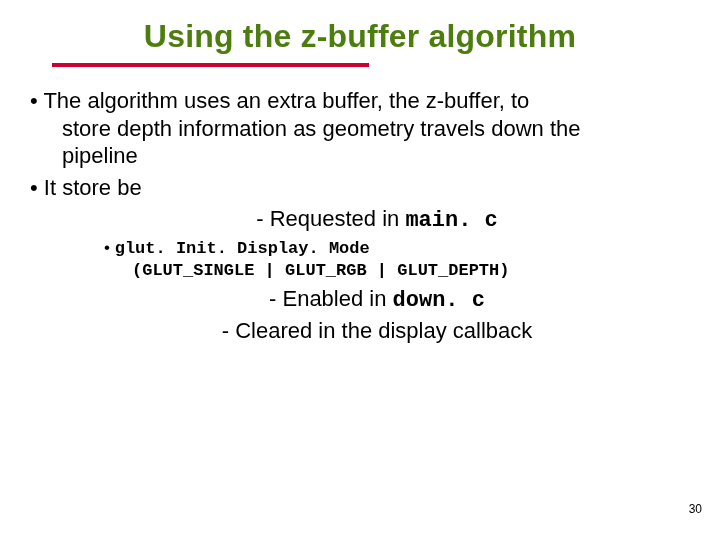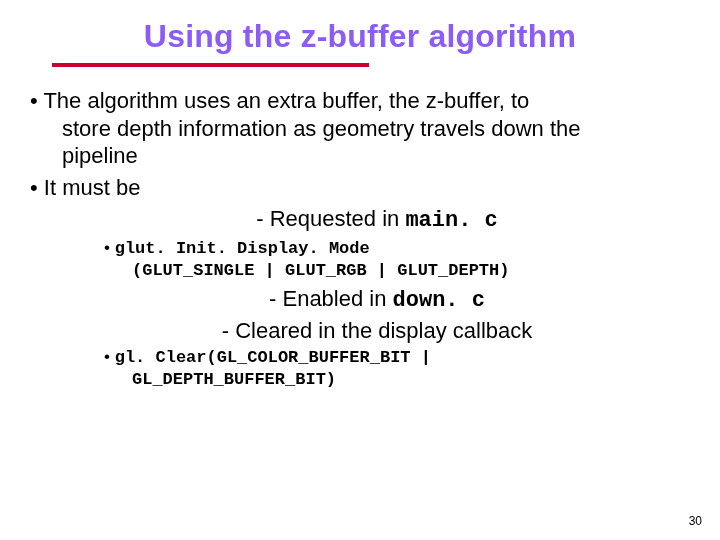--- a/index.html
+++ b/index.html
@@ -14,21 +14,21 @@
     overflow: hidden;
   }
   .slide {
     width: 720px;
     height: 540px;
     position: relative;
     box-sizing: border-box;
     padding: 18px 30px 0 30px;
   }
   .title {
-    color: #8b5cf6;
+    color: #4d7c0f;
     font-weight: bold;
     font-size: 32px;
     text-align: center;
     margin: 0 0 8px 0;
     letter-spacing: 0.2px;
   }
   .underline {
     height: 4px;
     background: #cc0033;
     width: 48%;
@@ -70,21 +70,21 @@
   .subsub::before {
     content: "• ";
   }
   .mono {
     font-family: "Courier New", Courier, monospace;
     font-weight: bold;
   }
   .pagenum {
     position: absolute;
     right: 18px;
-    bottom: 12px;
+    bottom: 24px;
     font-size: 12px;
     color: #000;
   }
 </style>
 </head>
 <body>
 
 <div class="slide">
 
   <div class="title">Using the z-buffer algorithm</div>
@@ -92,39 +92,35 @@
 
   <div class="bullets">
 
     <div class="bul1">
       <span>The algorithm uses an extra buffer, the z-buffer, to</span>
       <span class="cont">store depth information as geometry travels down the</span>
       <span class="cont">pipeline</span>
     </div>
 
     <div class="bul1">
-      <span>It must be</span>
+      <span>It store be</span>
     </div>
 
     <div class="sub">
       <span>Requested in </span><span class="mono">main. c</span>
     </div>
     <div class="subsub">
       <span class="mono">glut. Init. Display. Mode</span><br>
       <span class="mono" style="padding-left:14px;">(GLUT_SINGLE | GLUT_RGB | GLUT_DEPTH)</span>
     </div>
 
     <div class="sub">
       <span>Enabled in </span><span class="mono">down. c</span>
     </div>
 
     <div class="sub">
       <span>Cleared in the display callback</span>
     </div>
-    <div class="subsub">
-      <span class="mono">gl. Clear(GL_COLOR_BUFFER_BIT |</span><br>
-      <span class="mono" style="padding-left:14px;">GL_DEPTH_BUFFER_BIT)</span>
-    </div>
 
   </div>
 
   <div class="pagenum">30</div>
 </div>
 
 </body></html>

